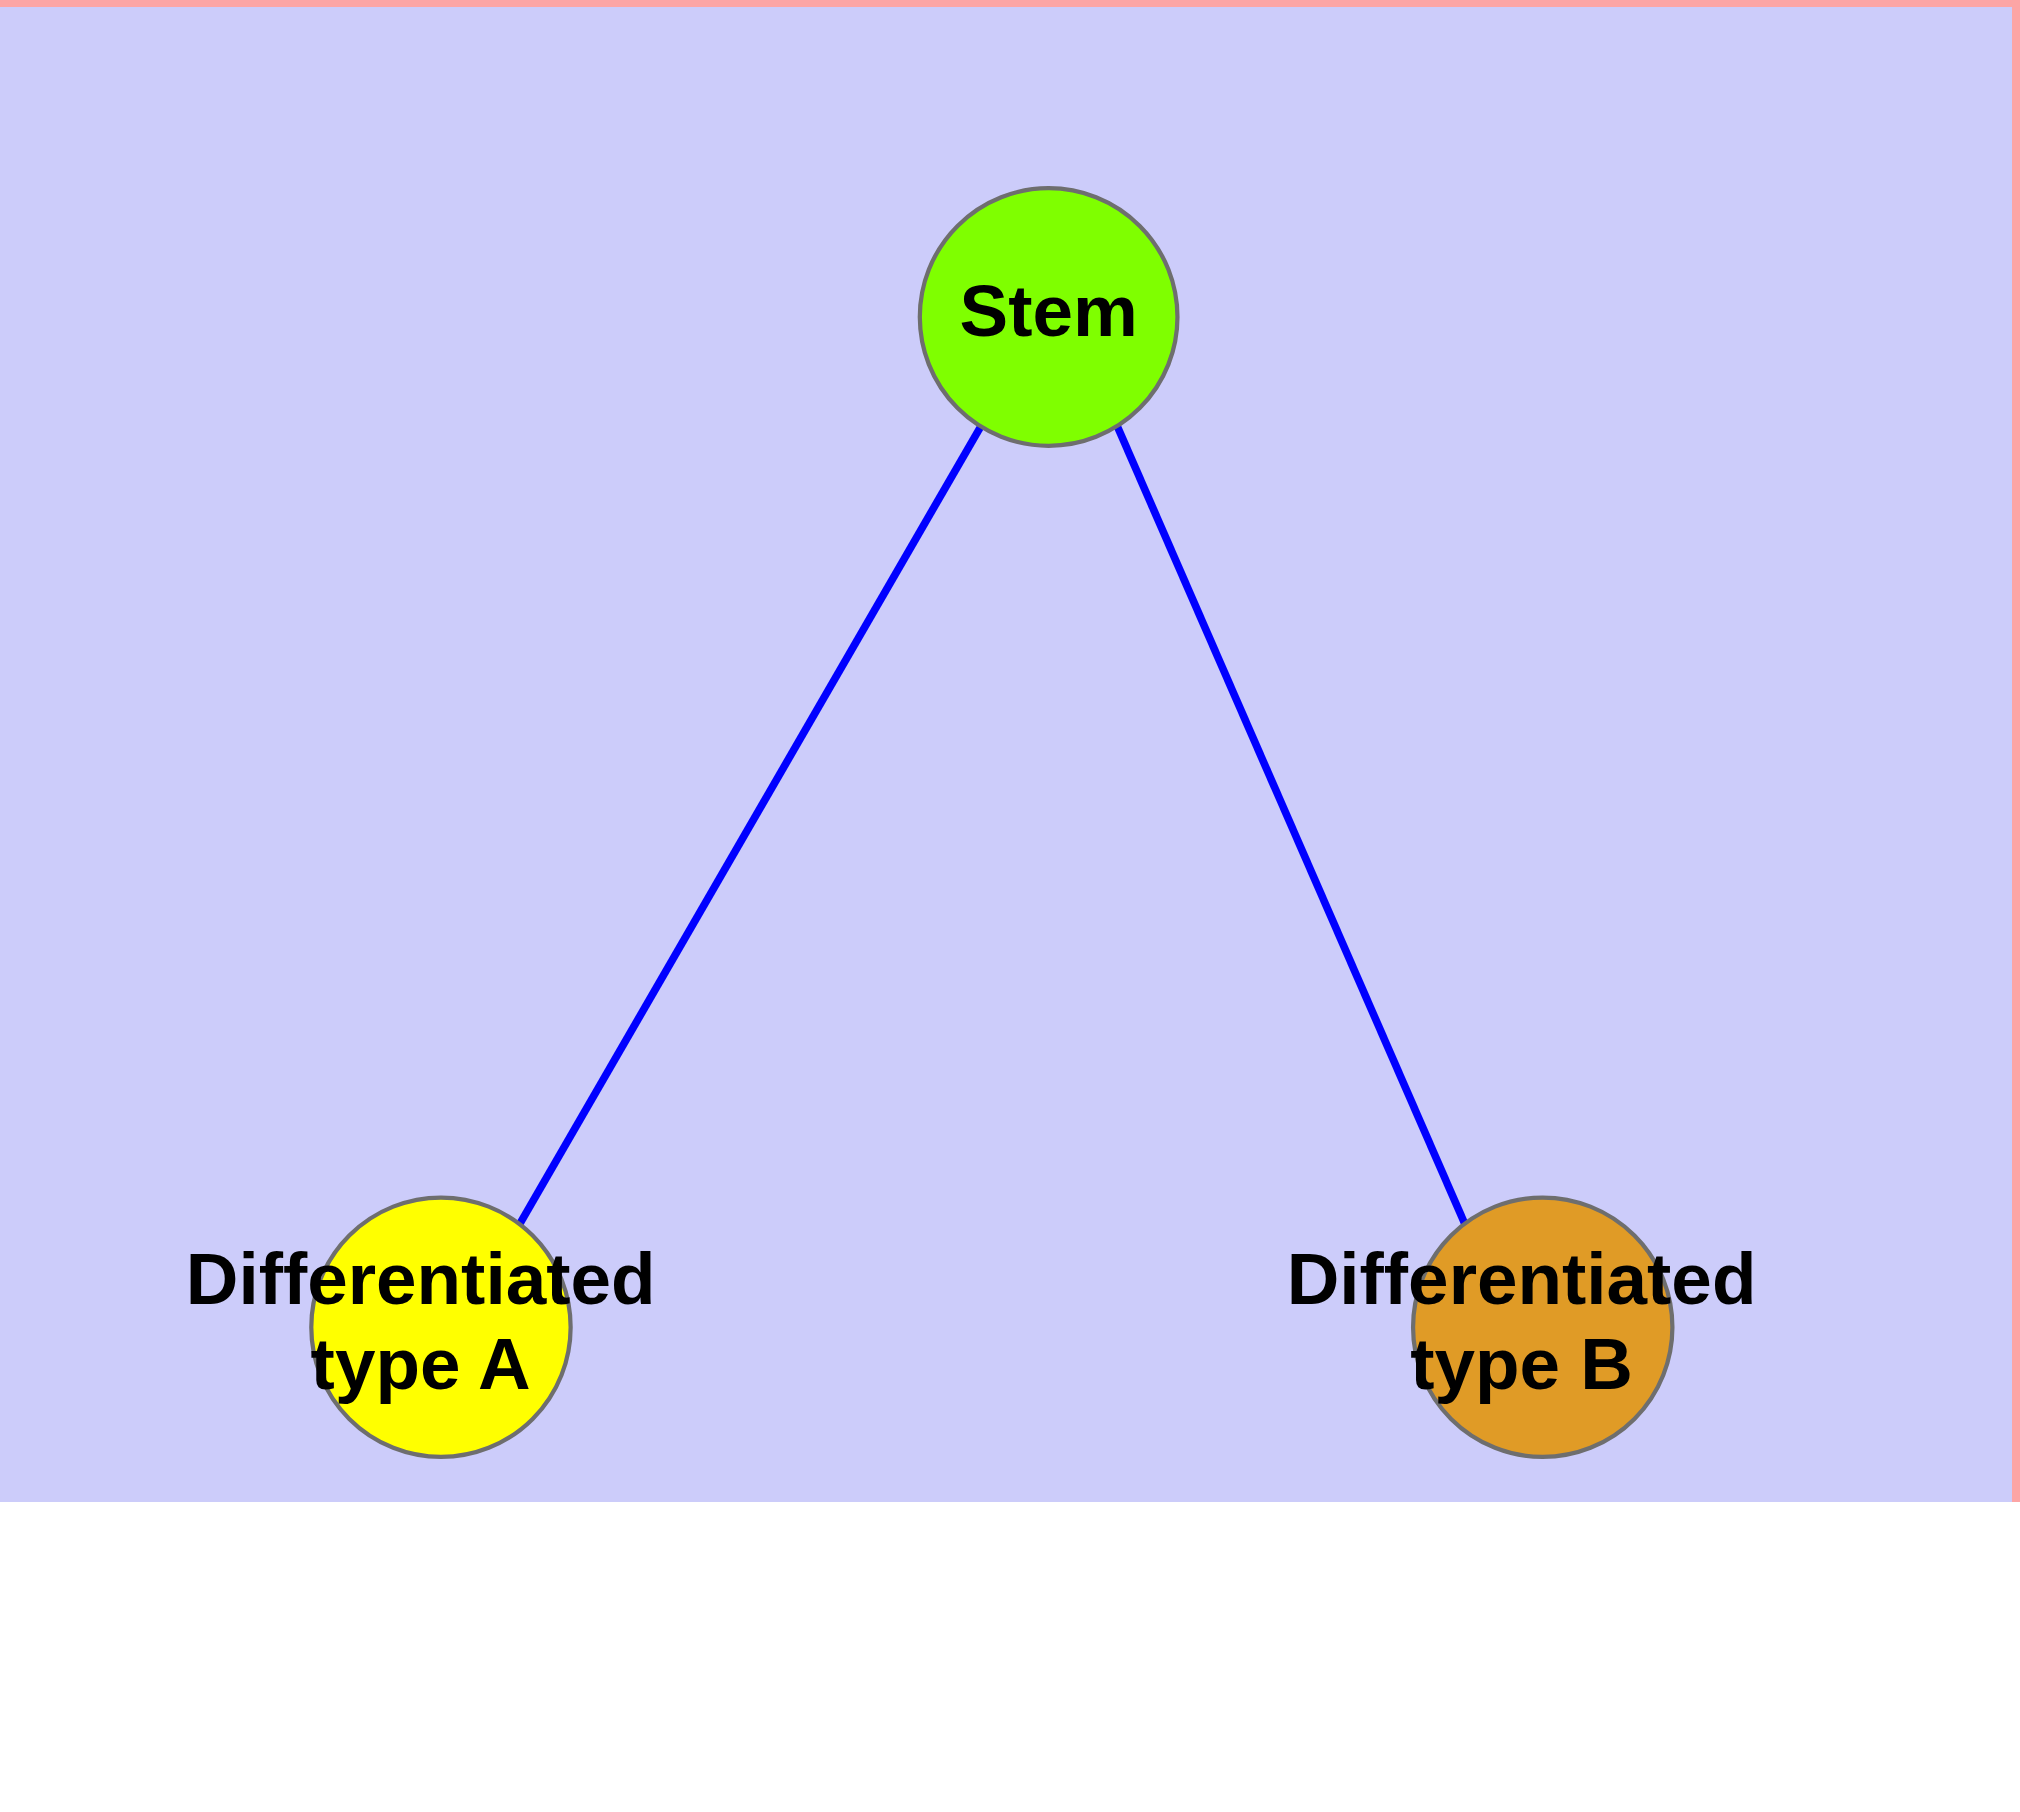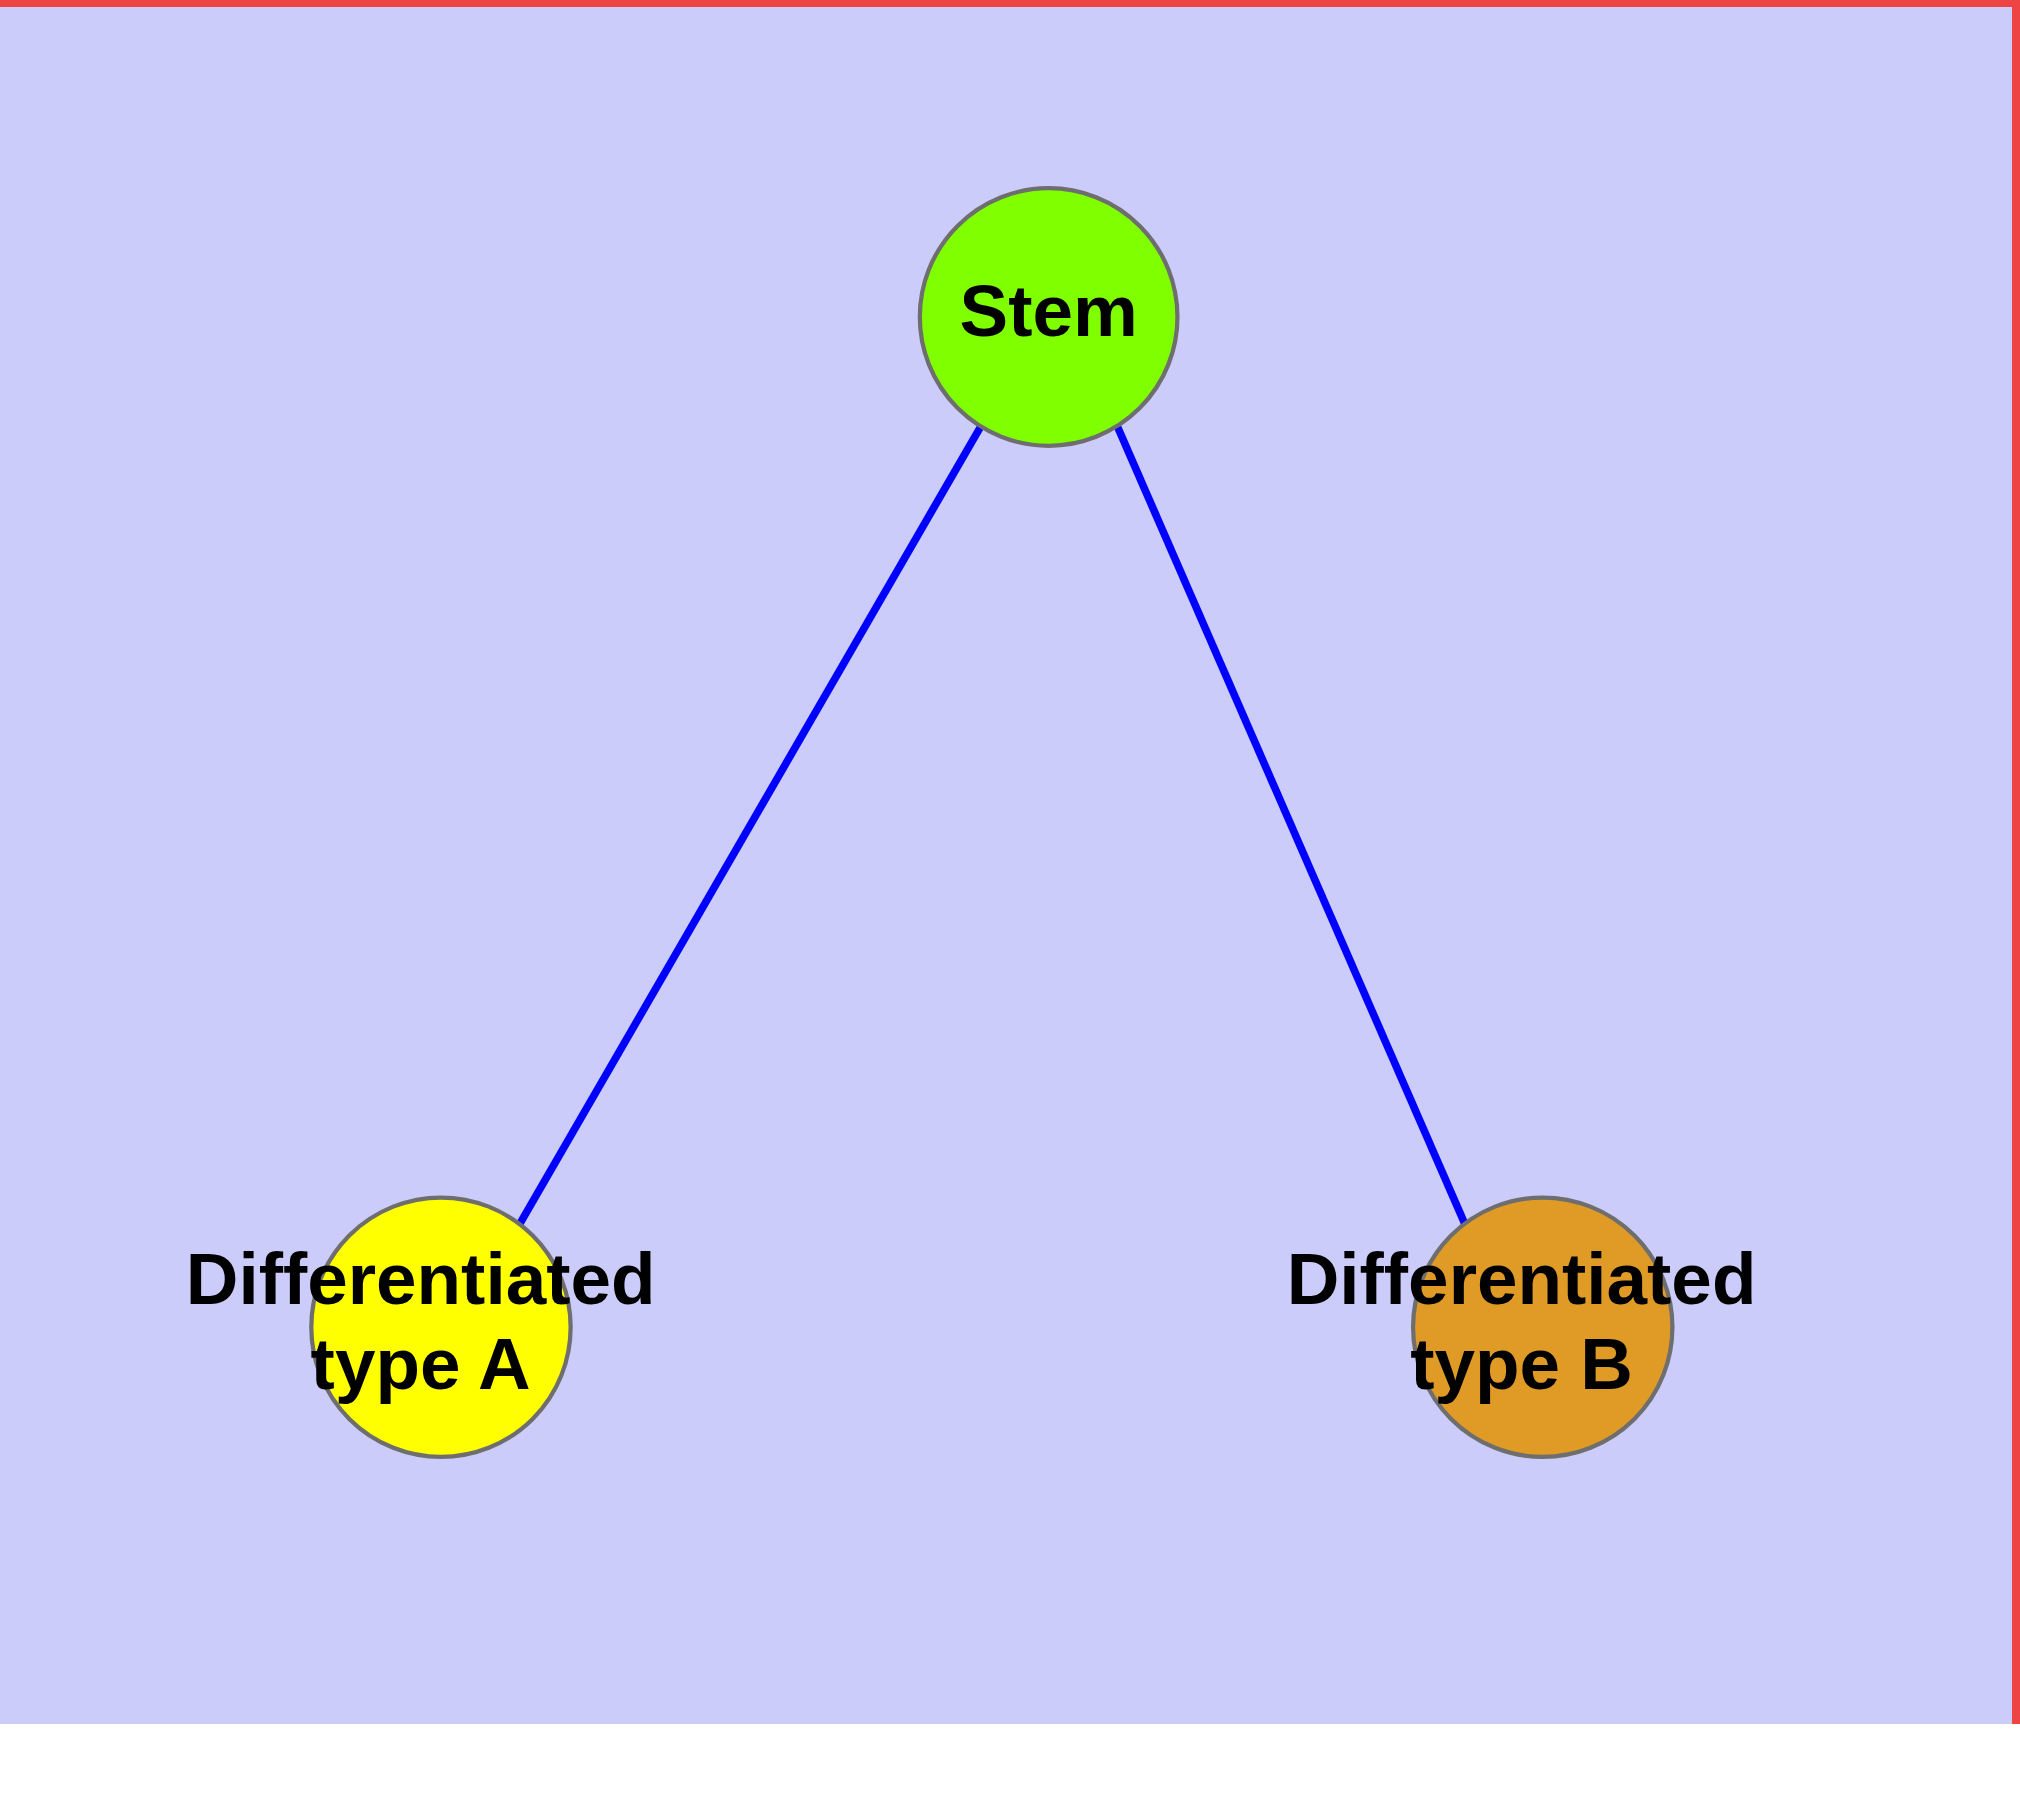--- a/index.html
+++ b/index.html
@@ -3,22 +3,22 @@
 <meta charset="utf-8">
 <style>
   html, body {
     margin: 0;
     padding: 0;
     background: #ffffff;
   }
   #stage {
     position: relative;
     width: 2021px;
-    height: 1724px;
-    background: #ef4444;
+    height: 1502px;
+    background: #fca5a5;
     overflow: hidden;
     font-family: "Liberation Sans", sans-serif;
   }
   #canvas-bg {
     position: absolute;
     left: 0px;
     top: 6.8px;
     width: 2012px;
     height: 1805px;
     background: #ccccfa;

